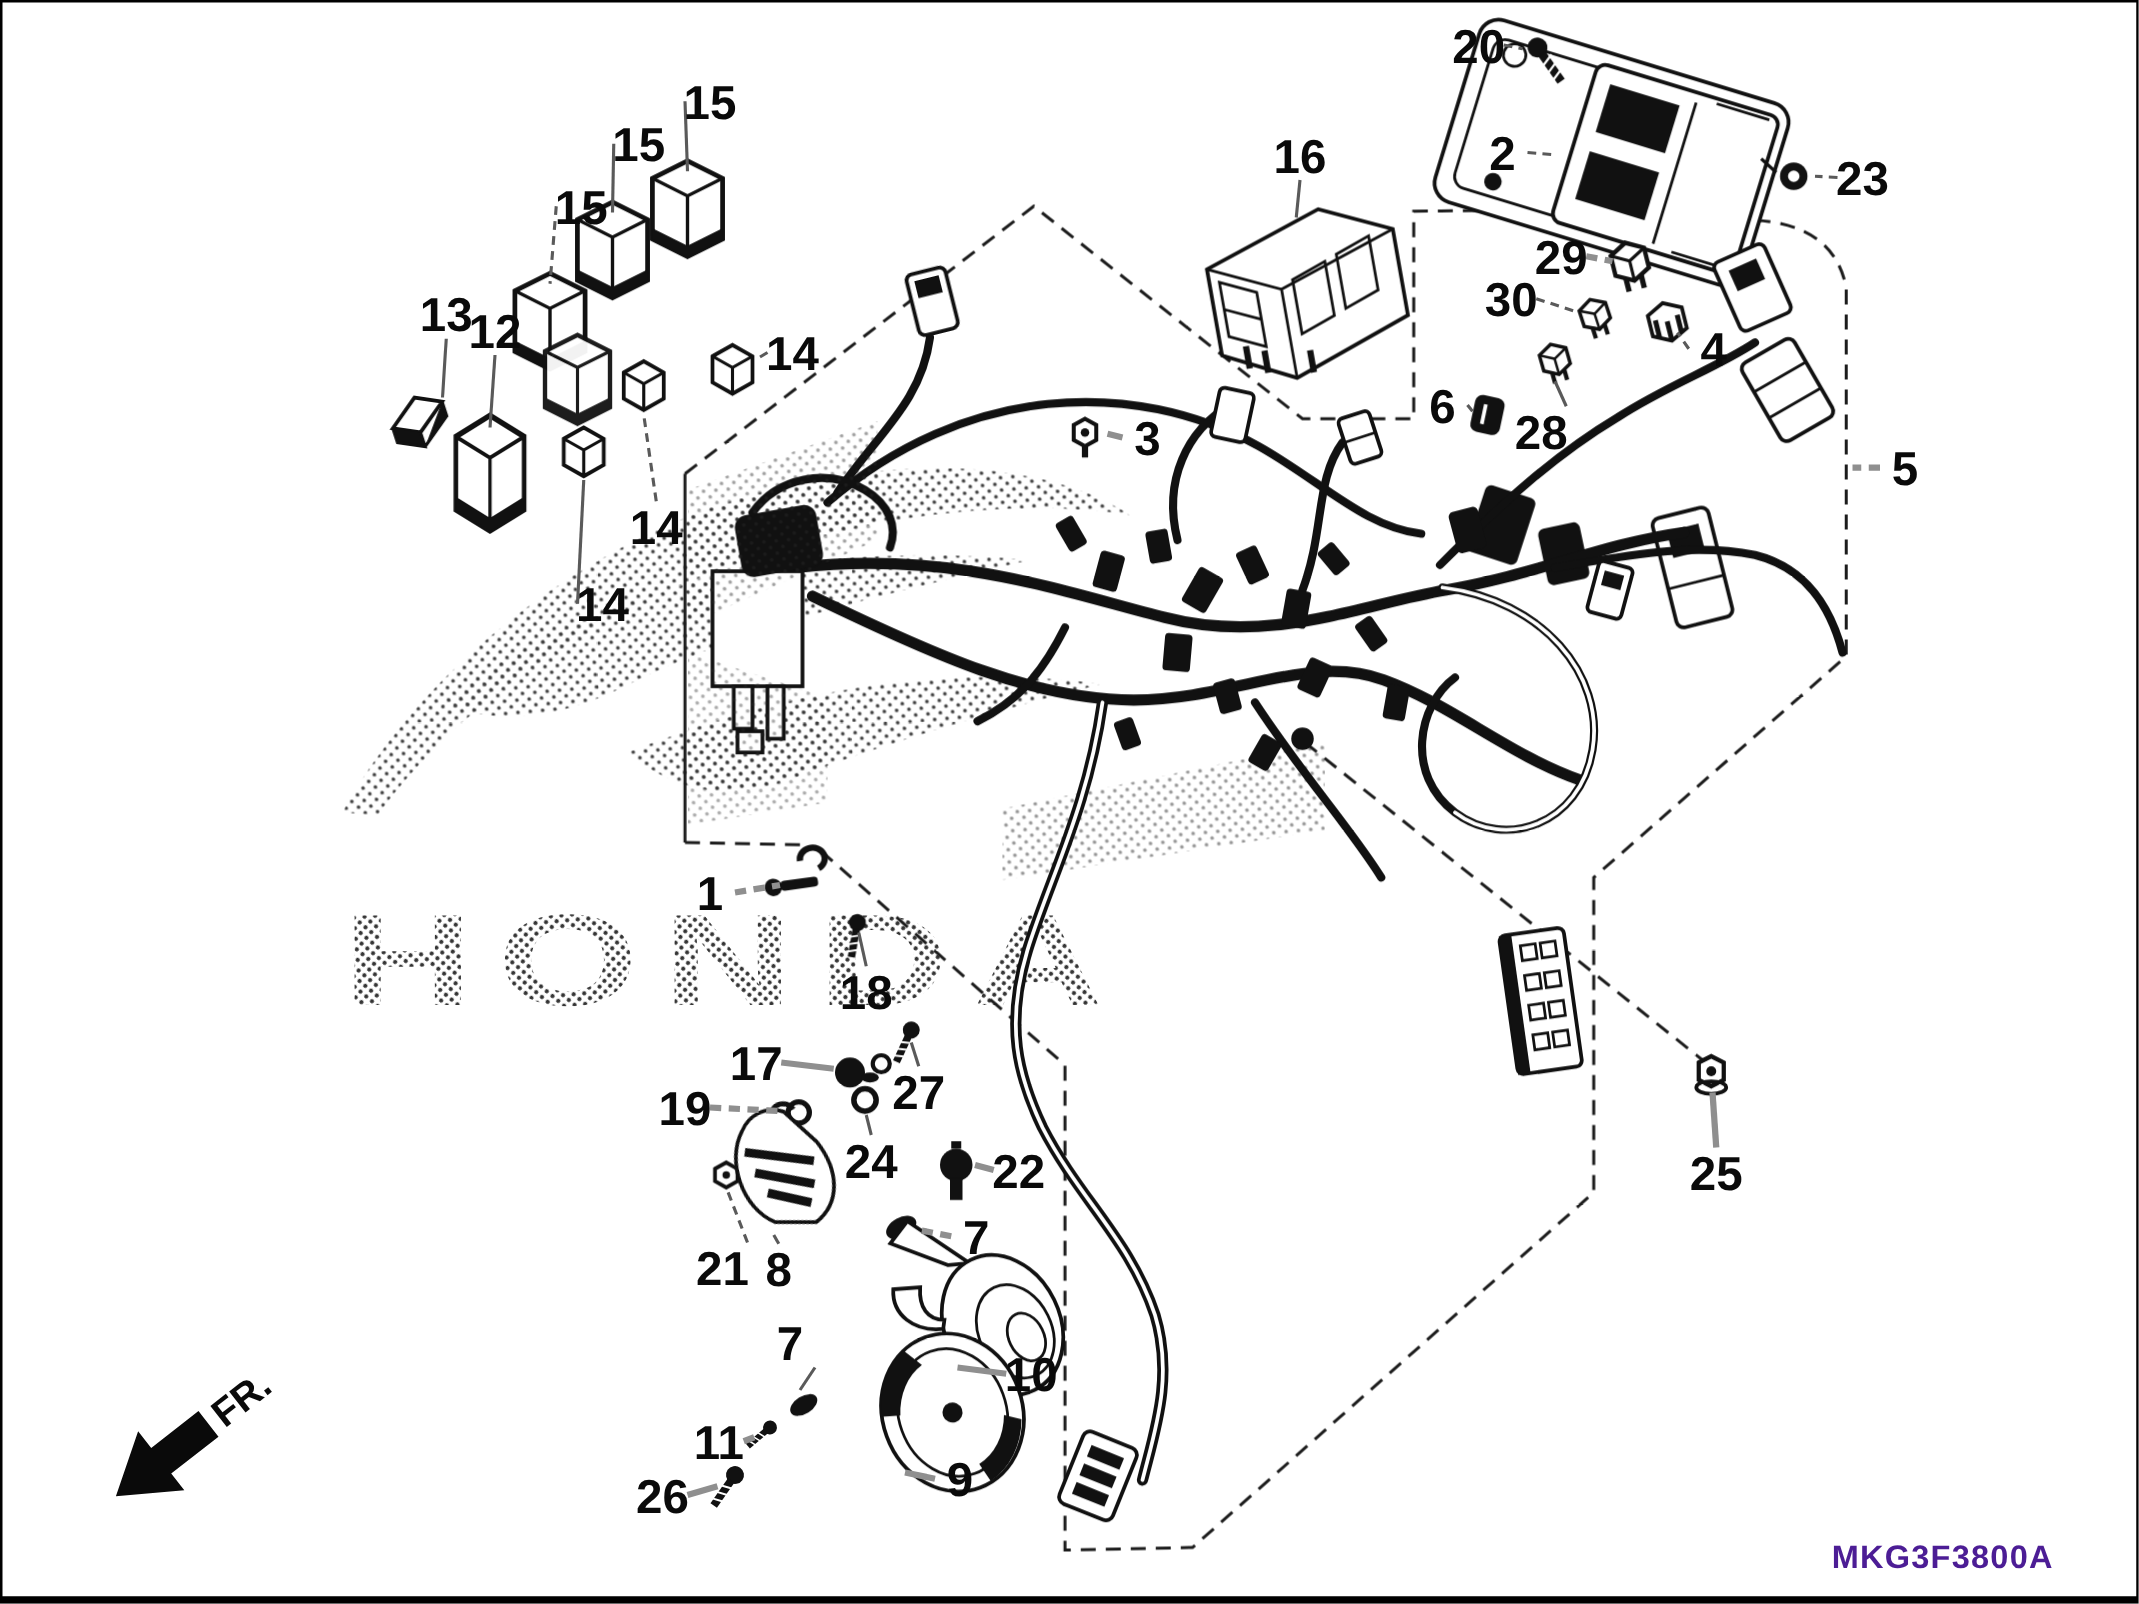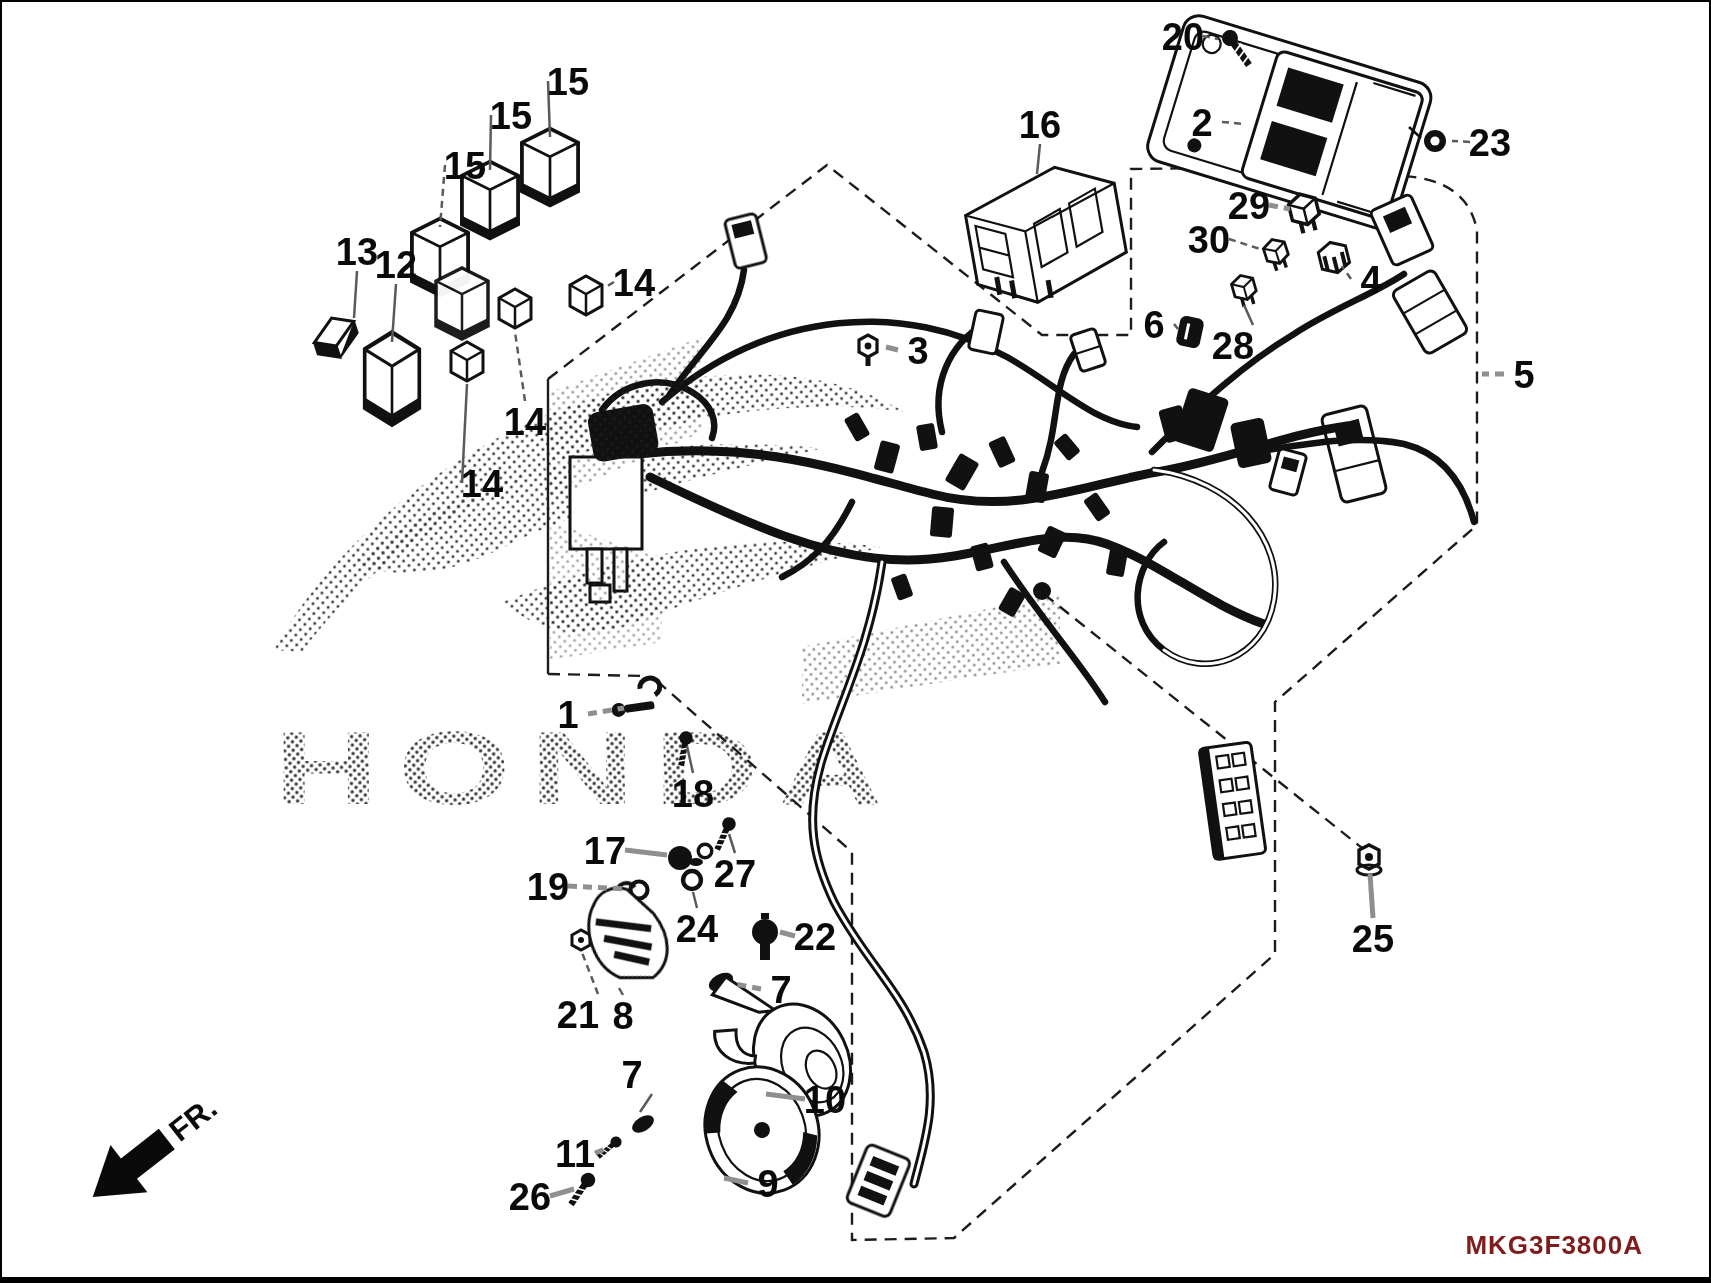--- a/index.html
+++ b/index.html
@@ -5,21 +5,21 @@
   html,body{margin:0;padding:0;background:#e8e8e8;}
   .stage{
     position:relative;width:1711px;height:1283px;background:#fff;
     border-left:2px solid #000;border-top:2px solid #000;border-right:2px solid #000;
     border-bottom:6px solid #000;box-sizing:border-box;overflow:hidden;
     font-family:"Liberation Sans",sans-serif;
   }
   svg{position:absolute;inset:0;}
   .code-label{
     position:absolute;right:66px;bottom:16px;
-    font:600 26px "Liberation Sans",sans-serif;color:#7f1d1d;letter-spacing:1px;
+    font:600 26px "Liberation Sans",sans-serif;color:#4c1d95;letter-spacing:1px;
   }
   text.callout{font:700 38px "Liberation Sans",sans-serif;fill:#0a0a0a;}
   text.fr-text{font:700 31px "Liberation Sans",sans-serif;fill:#0a0a0a;}
   text.wm{font:700 104px "Liberation Sans",sans-serif;letter-spacing:14px;}
   .ld-solid{stroke:#5a5a5a;stroke-width:2.5;}
   .ld-dash{stroke:#5a5a5a;stroke-width:2.5;stroke-dasharray:7 5;}
   .ld-gray{stroke:#8f8f8f;stroke-width:5;}
   .ld-graydash{stroke:#8f8f8f;stroke-width:5;stroke-dasharray:9 6;}
   .bnd{fill:none;stroke:#1c1c1c;stroke-width:2.4;stroke-dasharray:12 8;}
   .bnds{fill:none;stroke:#1c1c1c;stroke-width:2.4;}

